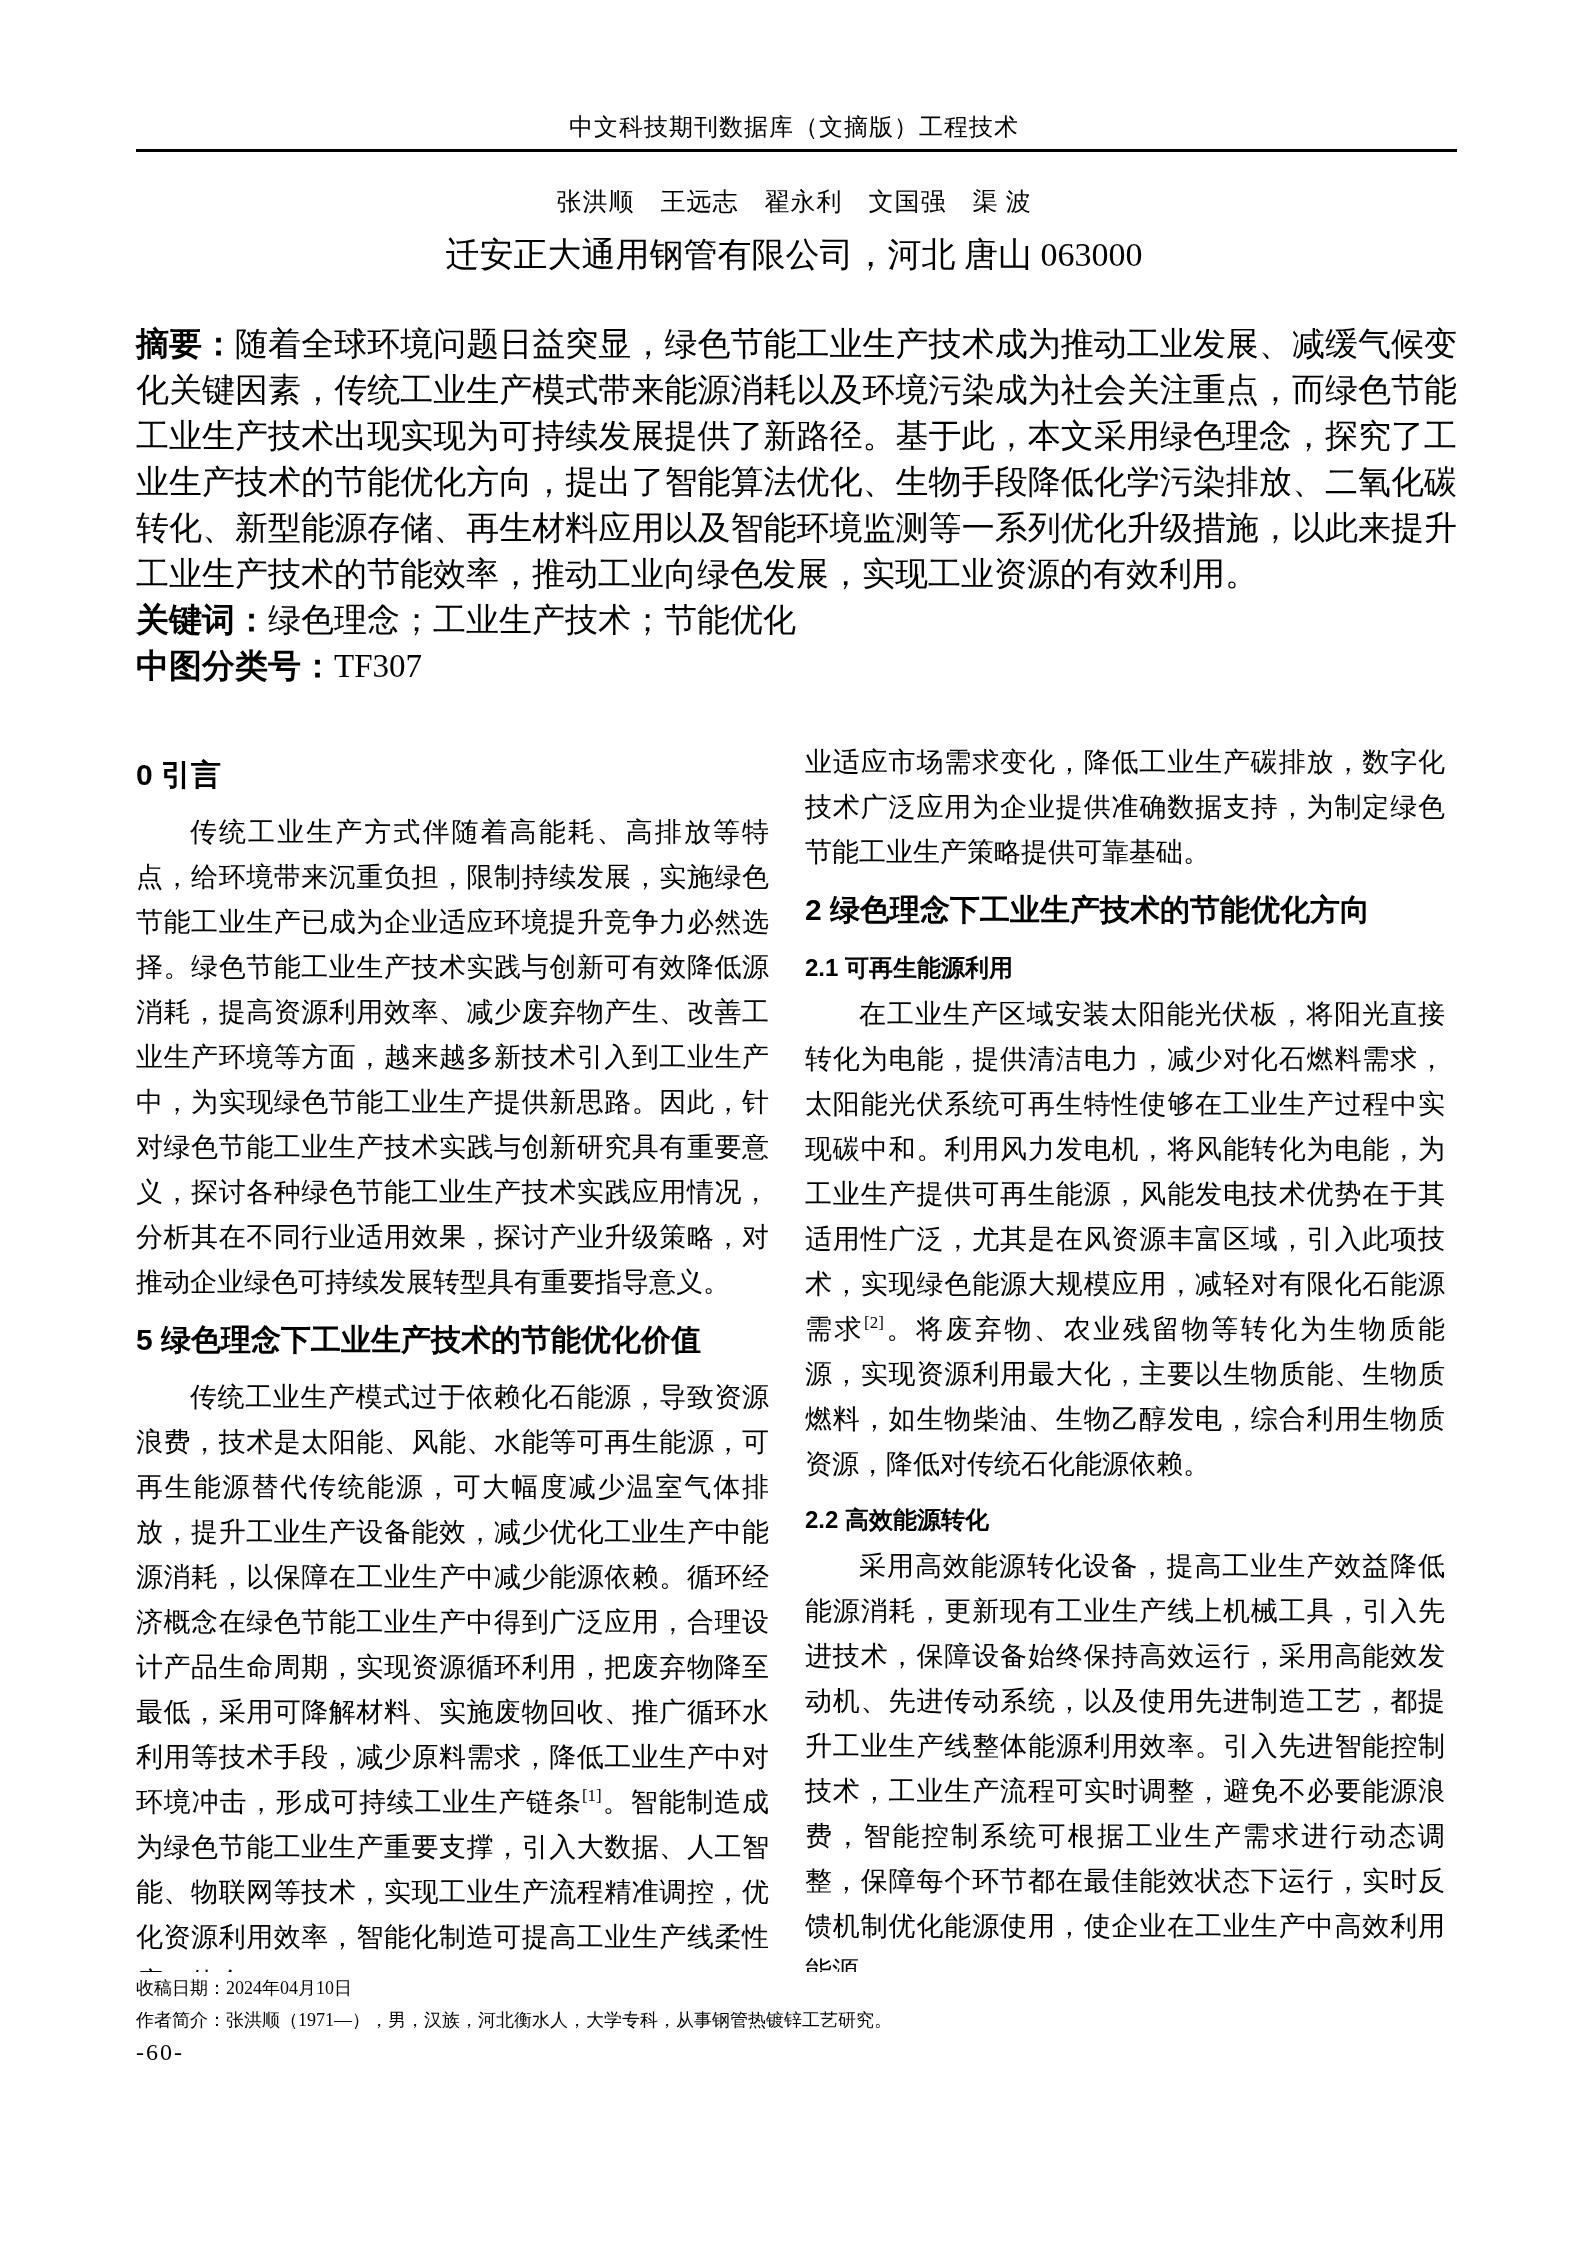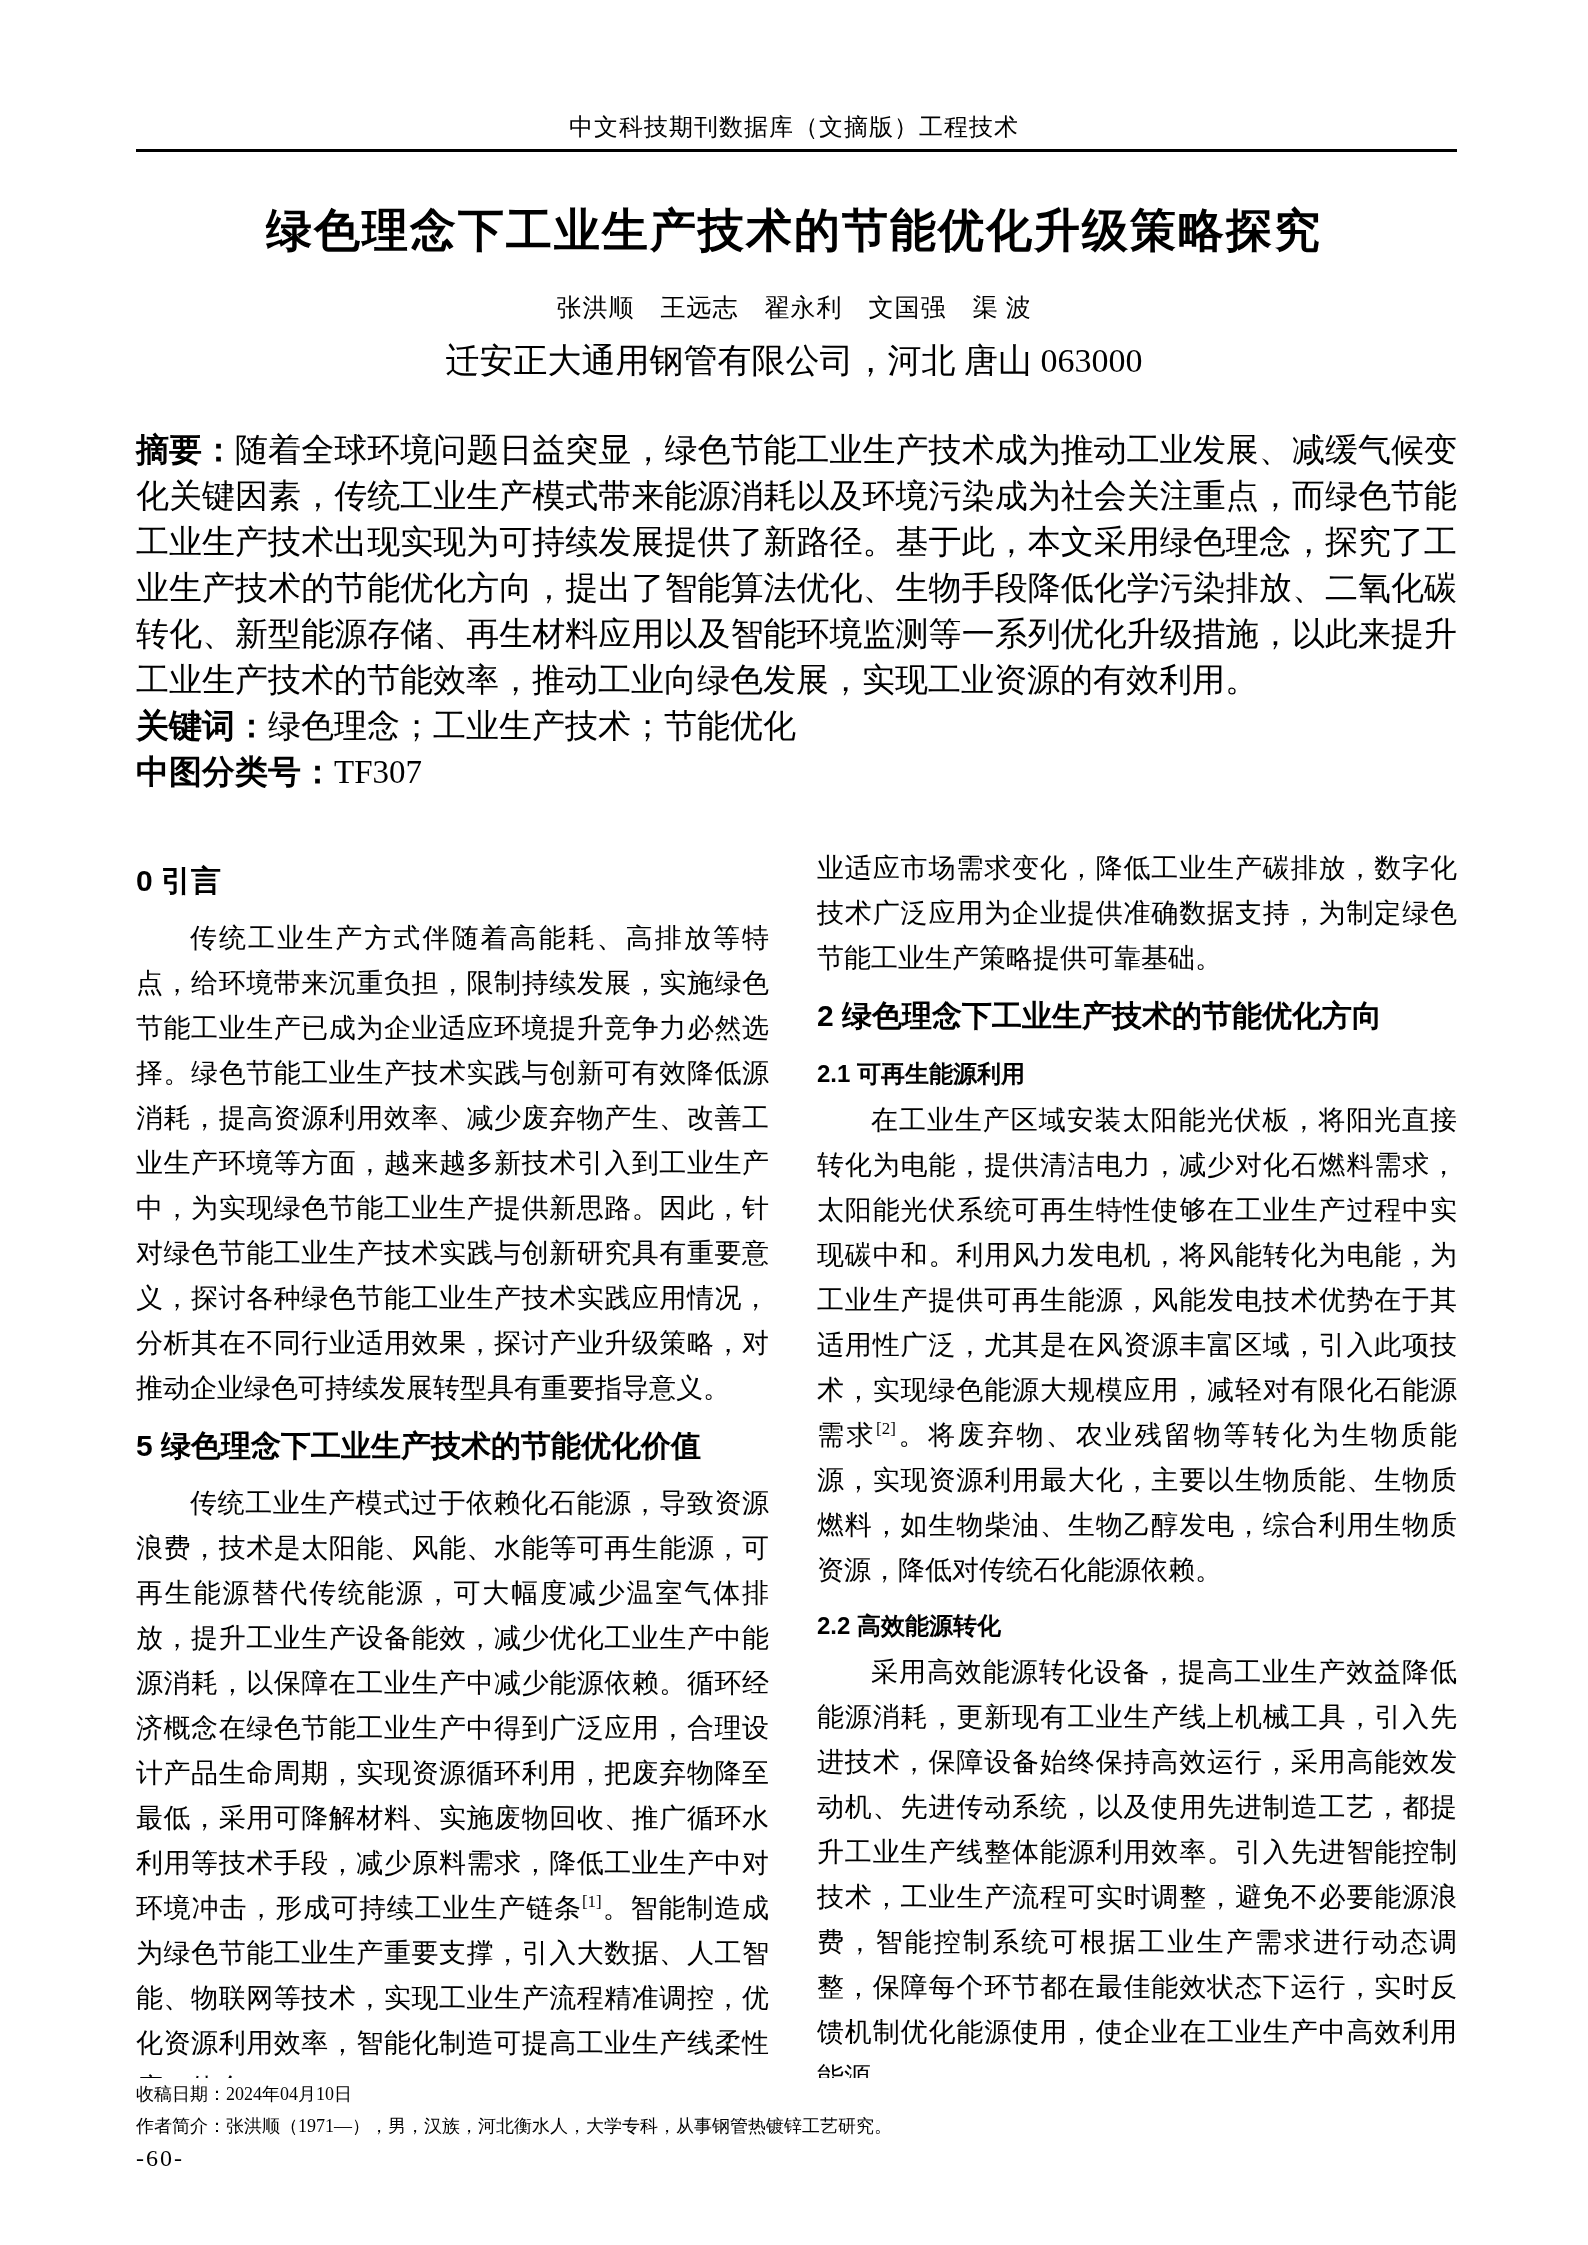--- a/index.html
+++ b/index.html
@@ -61,21 +61,21 @@
     text-align: justify;
   }
   .meta p { margin: 0; }
   .lbl {
     font-family: "Liberation Sans", sans-serif;
     font-weight: bold;
   }
   .columns {
     display: flex;
     margin: 51px 131px 0 136px;
-    gap: 48px;
+    gap: 36px;
     height: 1232px;
     overflow: hidden;
   }
   .col-left { width: 633px; flex: 0 0 633px; }
   .col-right { width: 640px; flex: 0 0 640px; }
   .col h2 {
     font-family: "Liberation Sans", sans-serif;
     font-weight: bold;
     font-size: 30px;
     line-height: 45px;
@@ -115,21 +115,20 @@
 </style>
 </head>
 <body>
 
 <div class="page">
 
   <div class="running-head">中文科技期刊数据库（文摘版）工程技术</div>
 
   <div class="rule"></div>
 
-  <h1 class="title">绿色理念下工业生产技术的节能优化升级策略探究</h1>
 
   <div class="authors">张洪顺　王远志　翟永利　文国强　渠 波</div>
 
   <div class="affiliation">迁安正大通用钢管有限公司，河北 唐山 063000</div>
 
   <div class="meta">
     <p><span class="lbl">摘要：</span><span>随着全球环境问题日益突显，绿色节能工业生产技术成为推动工业发展、减缓气候变化关键因素，传统工业生产模式带来能源消耗以及环境污染成为社会关注重点，而绿色节能工业生产技术出现实现为可持续发展提供了新路径。基于此，本文采用绿色理念，探究了工业生产技术的节能优化方向，提出了智能算法优化、生物手段降低化学污染排放、二氧化碳转化、新型能源存储、再生材料应用以及智能环境监测等一系列优化升级措施，以此来提升工业生产技术的节能效率，推动工业向绿色发展，实现工业资源的有效利用。</span></p>
     <p><span class="lbl">关键词：</span><span>绿色理念；工业生产技术；节能优化</span></p>
     <p><span class="lbl">中图分类号：</span><span>TF307</span></p>
   </div>

